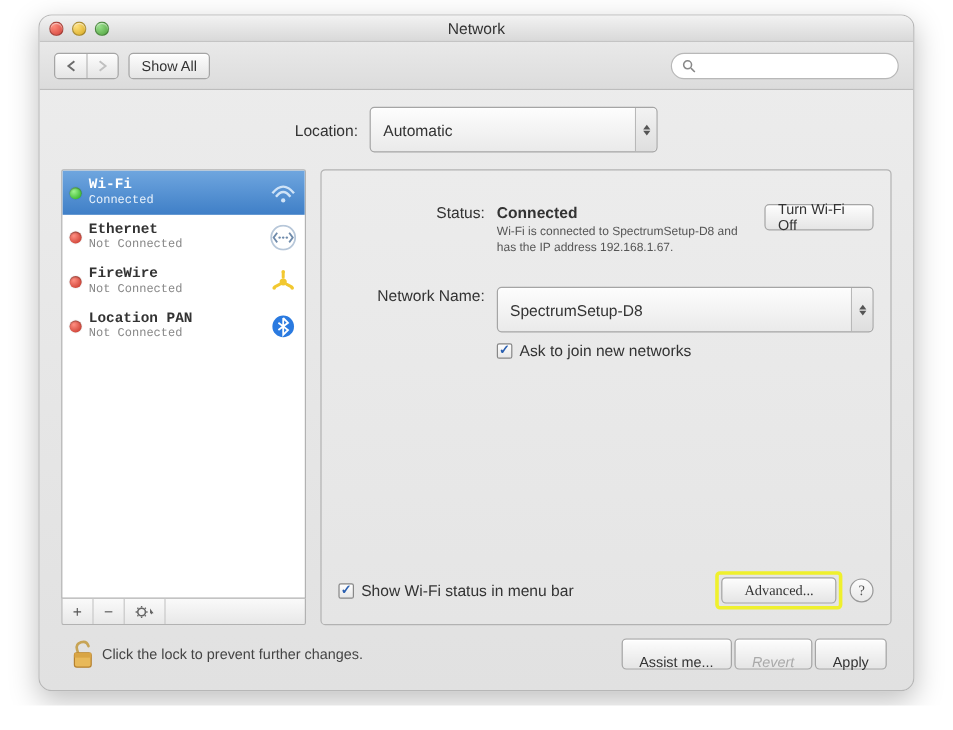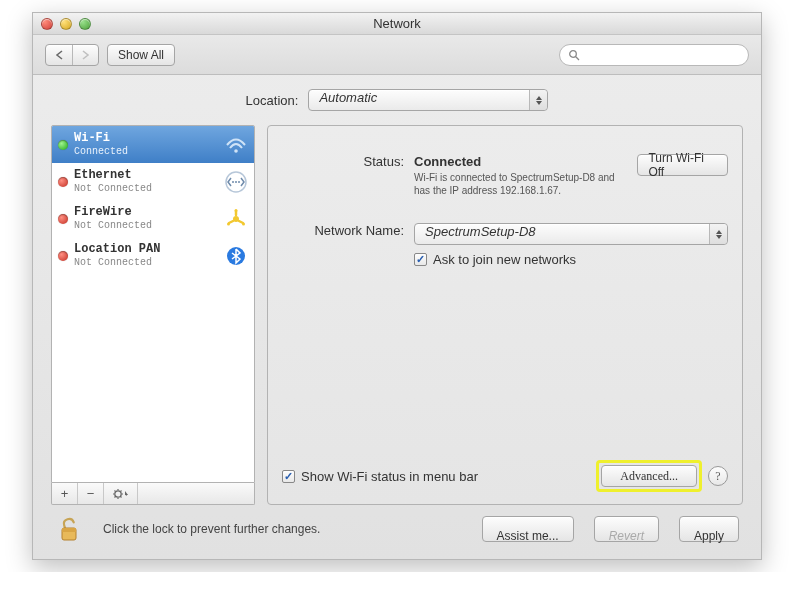--- a/index.html
+++ b/index.html
@@ -9,21 +9,21 @@
     background: #fff;
     color: #333;
     display: flex;
     align-items: flex-start;
     justify-content: center;
   }
   .window {
     width: 730px;
     margin: 12px;
     border: 1px solid #b7b7b7;
-    border-radius: 0;
+    border-radius: 11px;
     background: linear-gradient(#ededed,#e1e1e1);
     box-shadow: 0 8px 24px rgba(0,0,0,0.25);
     overflow: hidden;
   }
   .titlebar {
     height: 22px;
     background: linear-gradient(#f2f2f2,#d9d9d9);
     border-bottom: 1px solid #c4c4c4;
     display: flex;
     align-items: center;
@@ -109,30 +109,30 @@
     padding: 14px 18px 16px 18px;
   }
   .location-row {
     display: flex;
     align-items: center;
     justify-content: center;
     gap: 10px;
     margin-bottom: 14px;
   }
   .popup {
-    height: 22px;
+    height: 38px;
     border: 1px solid #a5a5a5;
     border-radius: 4px;
     background: linear-gradient(#fdfdfd,#eaeaea);
     display: flex;
+    align-items: center;
     padding: 0 20px 0 10px;
     position: relative;
     font-size: 13px;
     box-shadow: inset 0 1px 0 #fff;
-    font-style: italic;
   }
   .popup .cap {
     position: absolute;
     right: 0;
     top: 0; bottom: 0;
     width: 18px;
     border-left: 1px solid #b8b8b8;
     background: linear-gradient(#f3f3f3,#dedede);
     border-radius: 0 4px 4px 0;
     display: flex;
@@ -241,21 +241,21 @@
   .help {
     width: 20px; height:20px; border:1px solid #999; border-radius:50%;
     background: linear-gradient(#fdfdfd,#e8e8e8);
     display:flex; align-items:center; justify-content:center;
     font-size: 12px; color:#555; margin-left:6px;
   }
   .footer {
     display:flex;
     align-items:center;
     padding: 10px 4px 0 4px;
-    gap: 20px;
+    gap: 2px;
   }
   .lock {
     width: 28px; height: 28px;
     display:flex; align-items:center; justify-content:center;
   }
   .footer-text { font-size: 12px; color:#444; flex:1;}
   .aqua-btn {
     height: 22px;
     padding: 12px 14px;
     border: 1px solid #a5a5a5;

